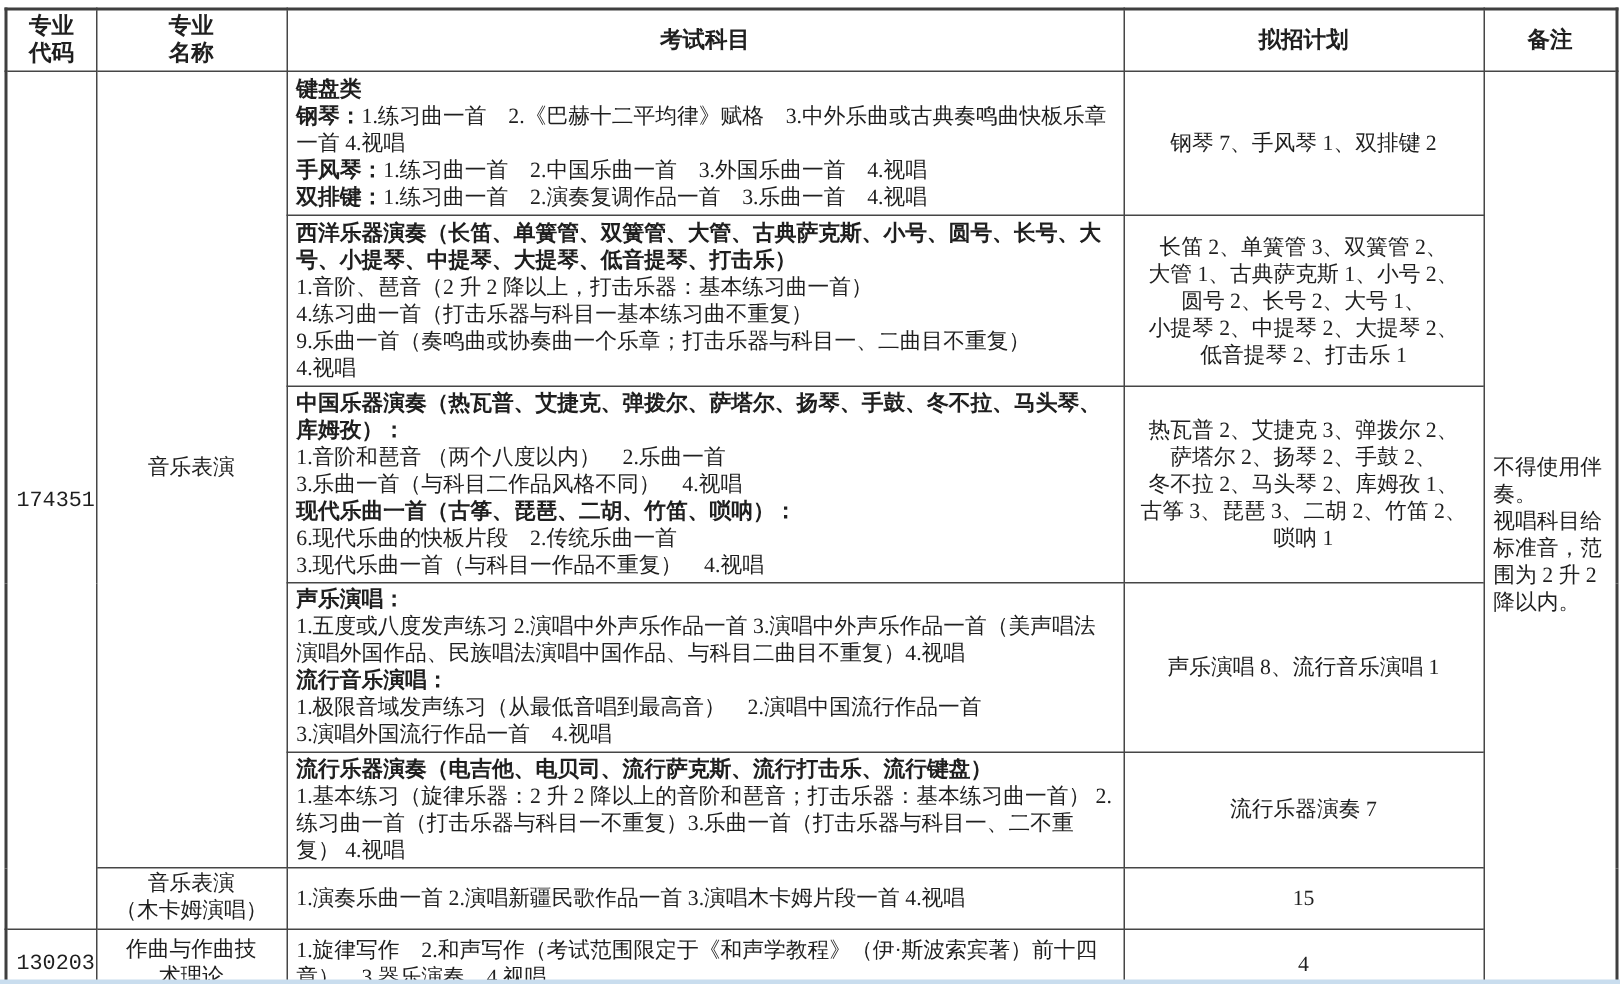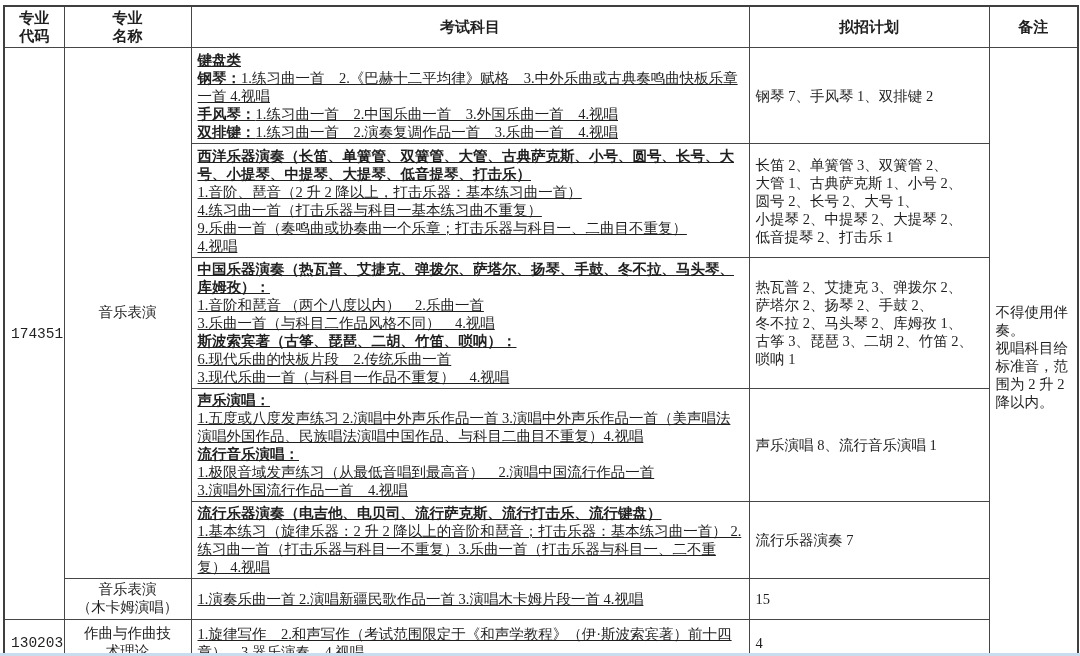--- a/index.html
+++ b/index.html
@@ -30,24 +30,23 @@
     font-weight:bold;
     text-align:center;
     font-size:15px;
     white-space:pre-line;
   }
   .cell-center{text-align:center;white-space:pre-line;font-family:Liberation Mono, monospace;}
   .cell-subjects{
     text-align:left;
     padding:3px 8px;
     line-height:16px;
-    text-decoration:underline;
   }
   .cell-subjects .b{font-weight:bold;}
-  .cell-plan{text-align:left;white-space:pre-line;line-height:18px;}
+  .cell-plan{text-align:center;white-space:pre-line;line-height:18px;}
   .cell-remark{
     text-align:left;
     white-space:pre-line;
     padding:4px 7px;
     line-height:19px;
   }
   .bottom-accent{
     position:absolute;
     left:0;bottom:0;
     width:1080px;height:3px;
@@ -105,21 +104,21 @@
 圆号 2、长号 2、大号 1、
 小提琴 2、中提琴 2、大提琴 2、
 低音提琴 2、打击乐 1</td>
     </tr>
 
     <tr style="height:128px">
       <td class="cell-subjects">
             <div><span class="b">中国乐器演奏（热瓦普、艾捷克、弹拨尔、萨塔尔、扬琴、手鼓、冬不拉、马头琴、库姆孜）：</span></div>
             <div><span>1.音阶和琶音 （两个八度以内）　2.乐曲一首</span></div>
             <div><span>3.乐曲一首（与科目二作品风格不同）　4.视唱</span></div>
-            <div><span class="b">斯波索宾著（古筝、琵琶、二胡、竹笛、唢呐）：</span></div>
+            <div><span class="b">现代乐曲一首（古筝、琵琶、二胡、竹笛、唢呐）：</span></div>
             <div><span>6.现代乐曲的快板片段　2.传统乐曲一首</span></div>
             <div><span>3.现代乐曲一首（与科目一作品不重复）　4.视唱</span></div>
           </td>
       <td class="cell-plan">热瓦普 2、艾捷克 3、弹拨尔 2、
 萨塔尔 2、扬琴 2、手鼓 2、
 冬不拉 2、马头琴 2、库姆孜 1、
 古筝 3、琵琶 3、二胡 2、竹笛 2、
 唢呐 1</td>
     </tr>
 

